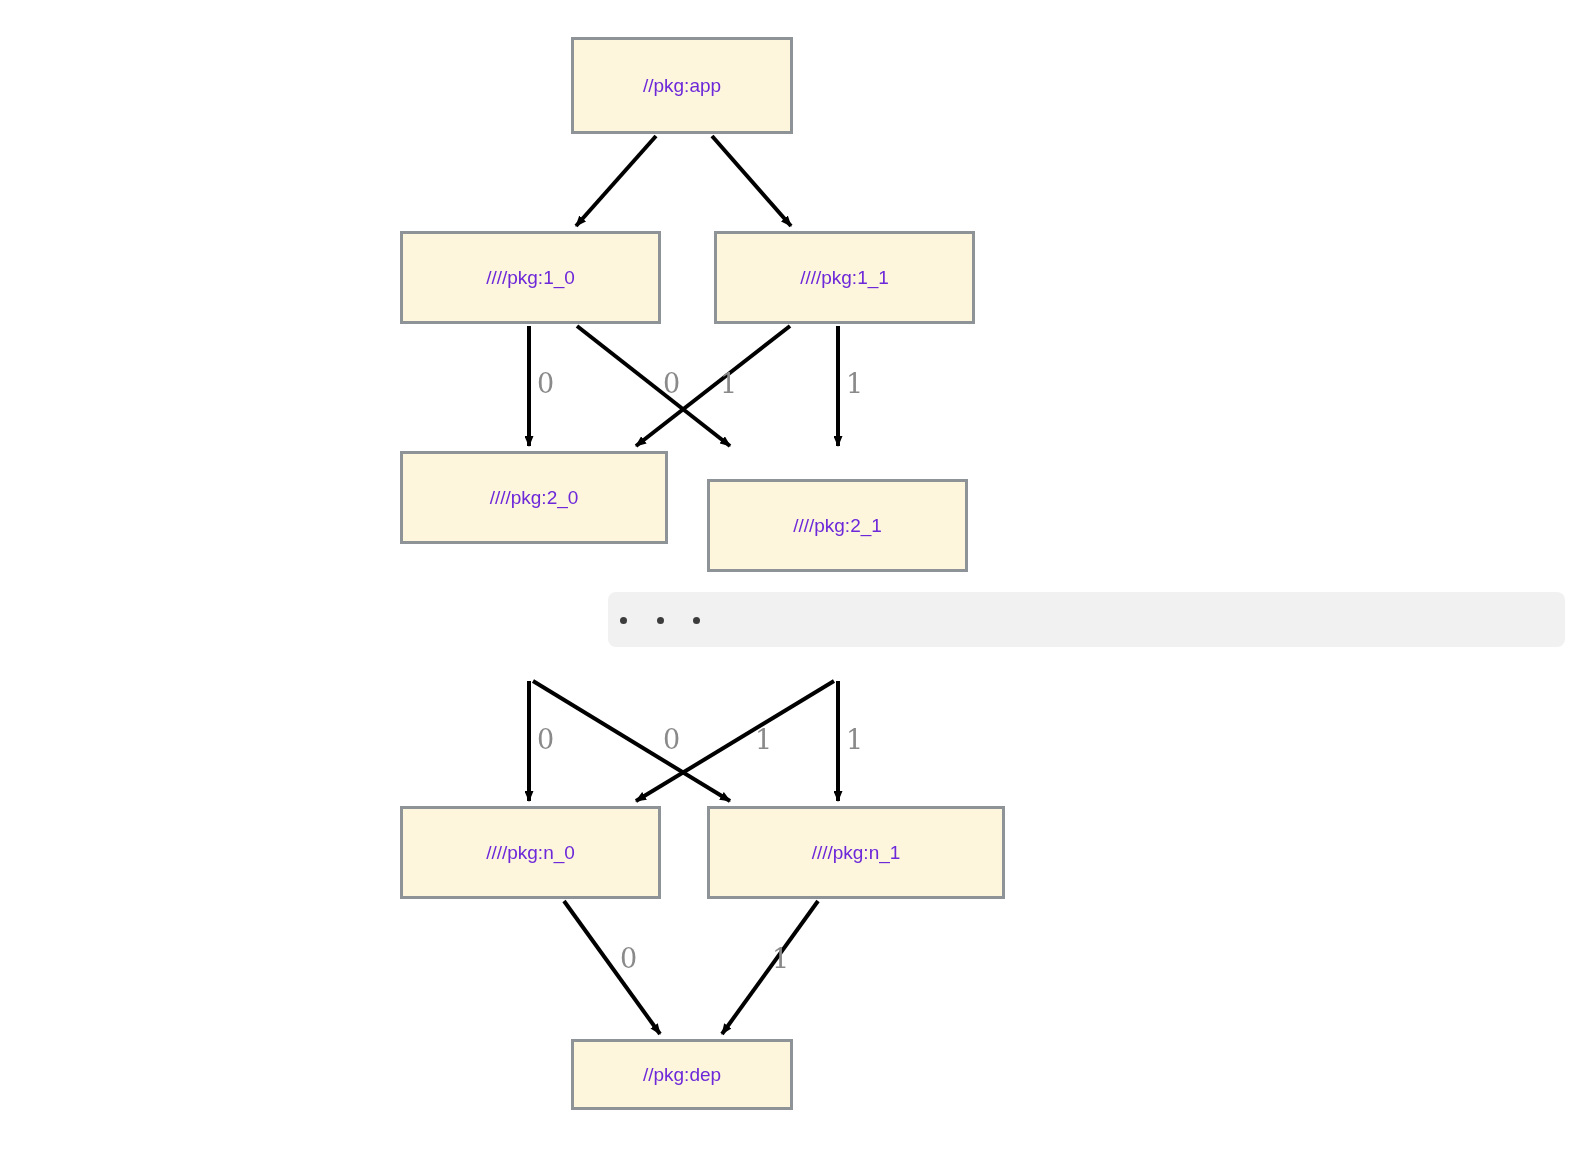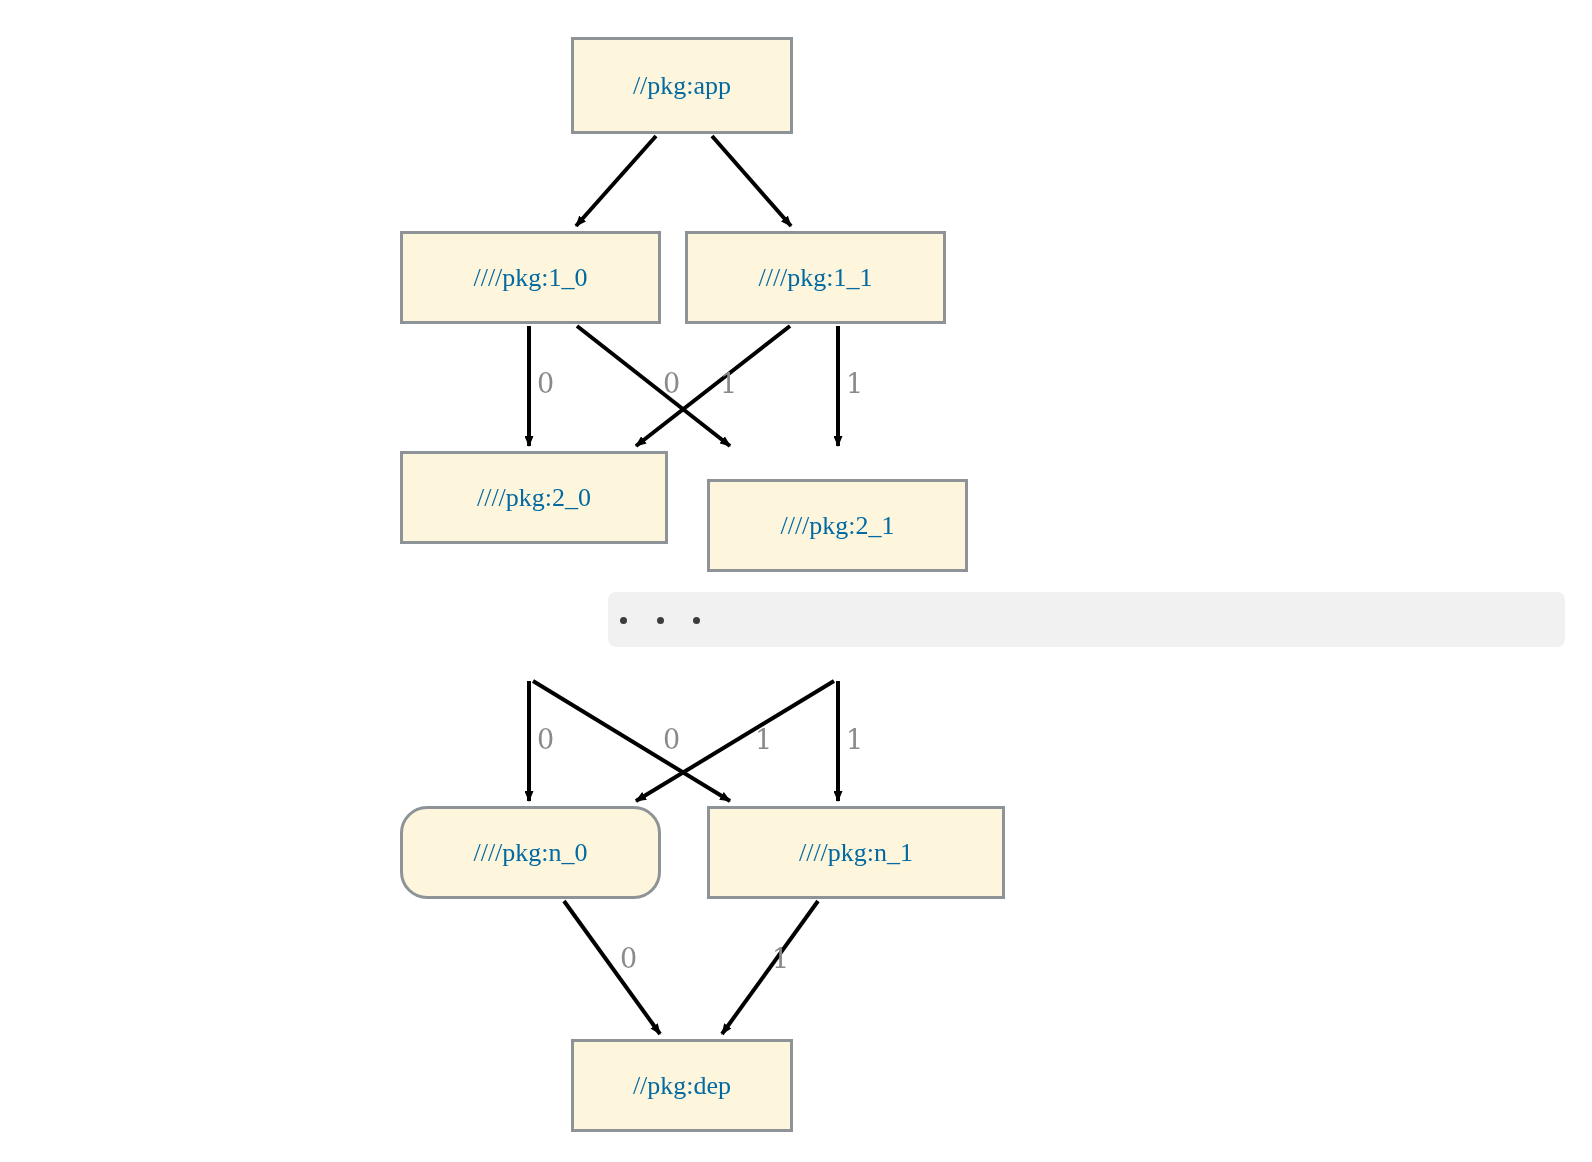--- a/index.html
+++ b/index.html
@@ -27,23 +27,23 @@
   .node-box {
     position: absolute;
     box-sizing: border-box;
     background: #fdf6dd;
     border: 3px solid #8d9396;
     display: flex;
     align-items: center;
     justify-content: center;
   }
   .node-label {
-    font-family: Liberation Serif, serif;
-    font-size: 26px;
-    color: #0369a1;
+    font-family: Liberation Sans, sans-serif;
+    font-size: 19px;
+    color: #6d28d9;
     letter-spacing: 0px;
     white-space: nowrap;
   }
   .ellipsis-band {
     position: absolute;
     background: #f1f1f1;
     border-radius: 8px;
     display: flex;
     align-items: center;
   }
@@ -90,36 +90,36 @@
       </g>
   </svg>
 
   <div id="nodes-layer">
       <div class="node-box" style="left: 571px; top: 37px; width: 222px; height: 97px; background: rgb(253, 246, 221); border-color: rgb(141, 147, 150);">
         <span class="node-label">//pkg:app</span>
       </div>
       <div class="node-box" style="left: 400px; top: 231px; width: 261px; height: 93px; background: rgb(253, 246, 221); border-color: rgb(141, 147, 150);">
         <span class="node-label">////pkg:1_0</span>
       </div>
-      <div class="node-box" style="left: 685px; top: 231px; width: 261px; height: 93px; background: rgb(253, 246, 221); border-color: rgb(141, 147, 150);">
+      <div class="node-box" style="left: 714px; top: 231px; width: 261px; height: 93px; background: rgb(253, 246, 221); border-color: rgb(141, 147, 150);">
         <span class="node-label">////pkg:1_1</span>
       </div>
       <div class="node-box" style="left: 400px; top: 451px; width: 268px; height: 93px; background: rgb(253, 246, 221); border-color: rgb(141, 147, 150);">
         <span class="node-label">////pkg:2_0</span>
       </div>
       <div class="node-box" style="left: 707px; top: 451px; width: 261px; height: 93px; background: rgb(253, 246, 221); border-color: rgb(141, 147, 150); margin-top: 28px;">
         <span class="node-label">////pkg:2_1</span>
       </div>
-      <div class="node-box" style="left: 400px; top: 806px; width: 261px; height: 93px; background: rgb(253, 246, 221); border-color: rgb(141, 147, 150); border-radius: 27px;">
+      <div class="node-box" style="left: 400px; top: 806px; width: 261px; height: 93px; background: rgb(253, 246, 221); border-color: rgb(141, 147, 150);">
         <span class="node-label">////pkg:n_0</span>
       </div>
       <div class="node-box" style="left: 707px; top: 806px; width: 298px; height: 93px; background: rgb(253, 246, 221); border-color: rgb(141, 147, 150);">
         <span class="node-label">////pkg:n_1</span>
       </div>
-      <div class="node-box" style="left: 571px; top: 1039px; width: 222px; height: 93px; background: rgb(253, 246, 221); border-color: rgb(141, 147, 150);">
+      <div class="node-box" style="left: 571px; top: 1039px; width: 222px; height: 71px; background: rgb(253, 246, 221); border-color: rgb(141, 147, 150);">
         <span class="node-label">//pkg:dep</span>
       </div>
     </div>
   <div id="labels-layer">
       <div class="edge-label" style="left: 537px; top: 370px; color: rgb(138, 138, 138);">0</div>
       <div class="edge-label" style="left: 663px; top: 370px; color: rgb(138, 138, 138);">0</div>
       <div class="edge-label" style="left: 720px; top: 370px; color: rgb(138, 138, 138);">1</div>
       <div class="edge-label" style="left: 846px; top: 370px; color: rgb(138, 138, 138);">1</div>
       <div class="edge-label" style="left: 537px; top: 726px; color: rgb(138, 138, 138);">0</div>
       <div class="edge-label" style="left: 663px; top: 726px; color: rgb(138, 138, 138);">0</div>

